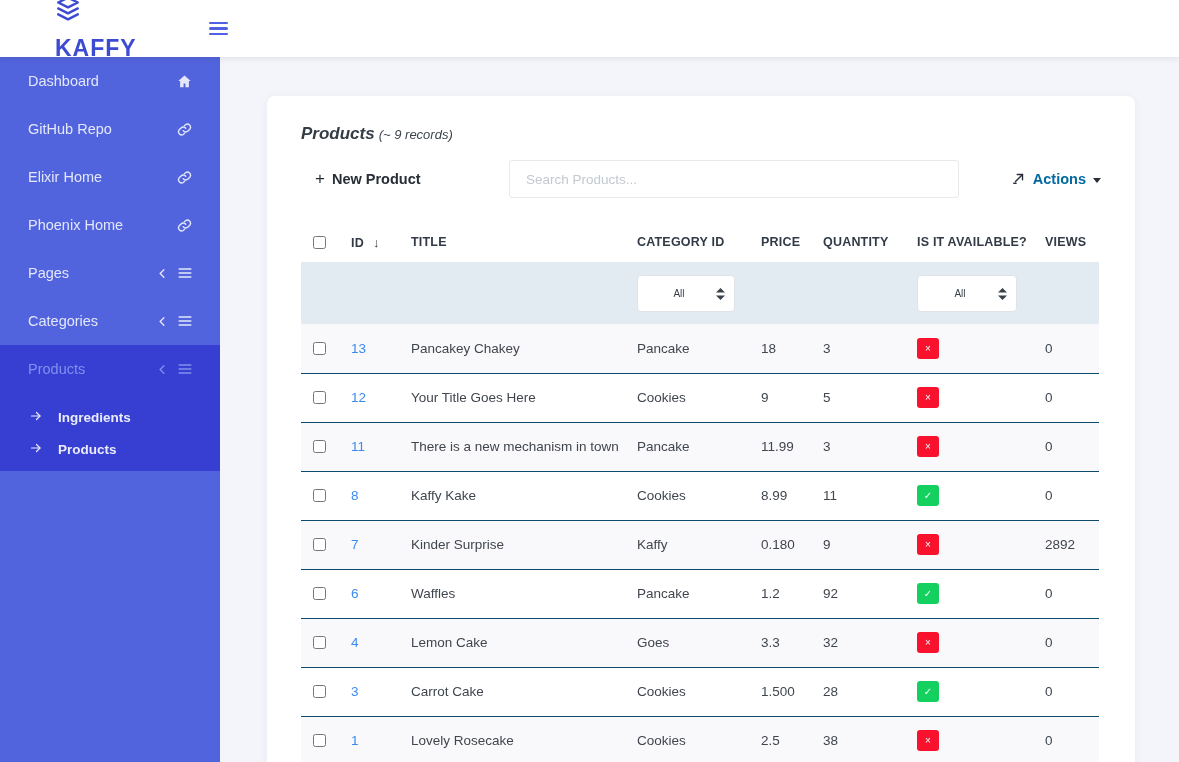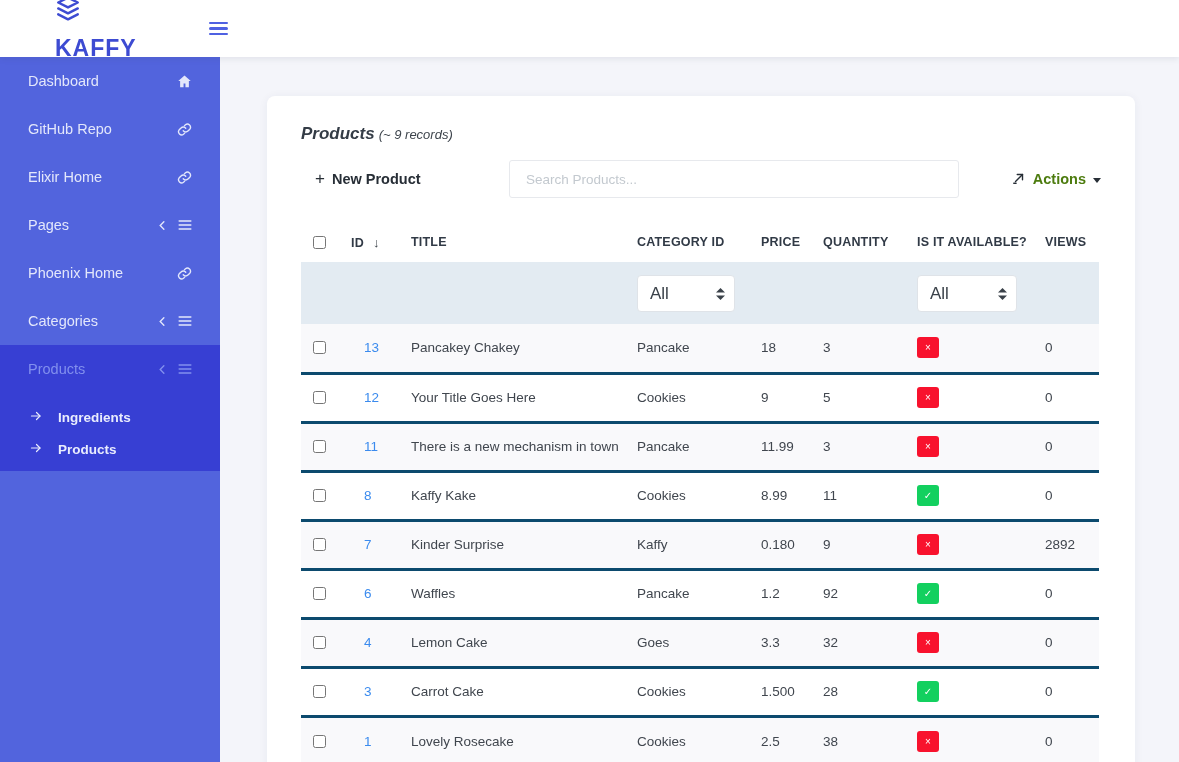--- a/index.html
+++ b/index.html
@@ -44,44 +44,44 @@
   .toolbar-left { width:208px; }
   .new-product { display:inline-flex; align-items:center; gap:7px; margin-left:14px;
     font-size:14.5px; font-weight:700; color:#272e36; cursor:pointer; text-decoration:none; }
   .plus { font-weight:400; font-size:17px; line-height:1; }
   .search-input { width:450px; height:38px; border:1px solid #e7e9ed; border-radius:3px;
     padding:0 16px; font-size:13.5px; color:#3a4149; outline:none;
     font-family:"Liberation Sans","DejaVu Sans",sans-serif; }
   .search-input::placeholder { color:#c3c9cf; }
   .toolbar-right { flex:1; display:flex; justify-content:flex-end; align-items:center; }
   .actions-btn { display:inline-flex; align-items:center; gap:7px; font-size:14.5px;
-    font-weight:700; color:#4d7c0f; cursor:pointer; }
+    font-weight:700; color:#0369a1; cursor:pointer; }
   .caret { width:0; height:0; border-left:4.5px solid transparent;
     border-right:4.5px solid transparent; border-top:5px solid #272e36; margin-top:2px; }
 
   
   table { margin-top:24px; width:798px; border-collapse:collapse; table-layout:fixed; }
   thead th { height:40px; text-align:left; vertical-align:middle; font-size:12.5px;
     font-weight:700; color:#313a46; letter-spacing:.2px; cursor:pointer; }
   .sort-arrow { font-weight:400; font-size:13px; margin-left:9px; color:#3a4149; }
   tr.filter-row td { background:var(--filter-bg,#e3ebf2); height:62px; vertical-align:middle; }
   .select-wrap { position:relative; width:98px; }
   .select-wrap.wide { width:100px; }
   .filter-select { width:100%; height:37px; appearance:none; -webkit-appearance:none;
     border:1px solid #dfe3e8; border-radius:4px; background:#fff; padding:0 26px 0 12px;
-    font-size:17px; color:#3a4149; outline:none; cursor:pointer;
-    font-family:"Liberation Sans","DejaVu Sans",sans-serif; }
+    font-size:10px; color:#3a4149; outline:none; cursor:pointer;
+    font-family:"Liberation Sans","DejaVu Sans",sans-serif;text-align:center; }
   .select-wrap svg { position:absolute; right:10px; top:13px; pointer-events:none; }
-  tbody tr { height:49px; border-top:3px solid #0c4a6e; }
+  tbody tr { height:49px; border-top:1px solid #0c4a6e; }
   tbody tr:first-child { border-top:none; }
   tbody tr:nth-child(odd) { background:#f9f9fb; }
   tbody td { font-size:13.5px; color:#40464e; vertical-align:middle; }
   .cb { width:13px; height:13px; accent-color:#4f61e2; cursor:pointer; display:block; }
   td.cb-cell, th.cb-cell { padding-left:12px; }
-  a.id-link { color:var(--link,#3b8bee); text-decoration:none; cursor:pointer;margin-left:13px; }
+  a.id-link { color:var(--link,#3b8bee); text-decoration:none; cursor:pointer; }
   .badge { display:inline-flex; width:22px; height:21px; border-radius:3px;
     align-items:center; justify-content:center; color:#fff; font-size:10px; }
   .badge.ok { background:var(--green,#13d05f); }
   .badge.no { background:var(--red,#f8122d); }
 </style>
 </head>
 <body>
 
 <header class="navbar">
   <div class="brand">
@@ -114,20 +114,29 @@
     <span>GitHub Repo</span>
     <span class="icons">
       <svg width="15" height="15" viewBox="0 0 24 24" fill="none" stroke="#e3e7fb" stroke-width="2.2" stroke-linecap="round">
           <path d="M10 14a5 5 0 0 0 7.5.5l3-3a5 5 0 0 0-7-7l-1.7 1.7"></path>
           <path d="M14 10a5 5 0 0 0-7.5-.5l-3 3a5 5 0 0 0 7 7l1.7-1.7"></path>
         </svg>
     </span>
   </div>
   <div class="side-item">
     <span>Elixir Home</span>
+    <span class="icons">
+      <svg width="15" height="15" viewBox="0 0 24 24" fill="none" stroke="#e3e7fb" stroke-width="2.2" stroke-linecap="round">
+          <path d="M10 14a5 5 0 0 0 7.5.5l3-3a5 5 0 0 0-7-7l-1.7 1.7"></path>
+          <path d="M14 10a5 5 0 0 0-7.5-.5l-3 3a5 5 0 0 0 7 7l1.7-1.7"></path>
+        </svg>
+    </span>
+  </div>
+  <div class="side-item">
+    <span>Phoenix Home</span>
     <span class="icons">
       <svg width="15" height="15" viewBox="0 0 24 24" fill="none" stroke="#e3e7fb" stroke-width="2.2" stroke-linecap="round">
           <path d="M10 14a5 5 0 0 0 7.5.5l3-3a5 5 0 0 0-7-7l-1.7 1.7"></path>
           <path d="M14 10a5 5 0 0 0-7.5-.5l-3 3a5 5 0 0 0 7 7l1.7-1.7"></path>
         </svg>
     </span>
   </div>
   <div class="side-item">
     <span>Pages</span>
     <span class="icons">
@@ -136,29 +145,20 @@
             <polyline points="15,4 7,12 15,20"></polyline>
           </svg>
         </span>
       <span>
           <svg width="14" height="12" viewBox="0 0 24 20" stroke="#e3e7fb" stroke-width="2.6" stroke-linecap="round">
             <line x1="2" y1="3" x2="22" y2="3"></line>
             <line x1="2" y1="10" x2="22" y2="10"></line>
             <line x1="2" y1="17" x2="22" y2="17"></line>
           </svg>
         </span>
-    </span>
-  </div>
-  <div class="side-item">
-    <span>Phoenix Home</span>
-    <span class="icons">
-      <svg width="15" height="15" viewBox="0 0 24 24" fill="none" stroke="#e3e7fb" stroke-width="2.2" stroke-linecap="round">
-          <path d="M10 14a5 5 0 0 0 7.5.5l3-3a5 5 0 0 0-7-7l-1.7 1.7"></path>
-          <path d="M14 10a5 5 0 0 0-7.5-.5l-3 3a5 5 0 0 0 7 7l1.7-1.7"></path>
-        </svg>
     </span>
   </div>
   <div class="side-item">
     <span>Categories</span>
     <span class="icons">
       <span>
           <svg width="11" height="11" viewBox="0 0 24 24" fill="none" stroke="#e3e7fb" stroke-width="3" stroke-linecap="round">
             <polyline points="15,4 7,12 15,20"></polyline>
           </svg>
         </span>

